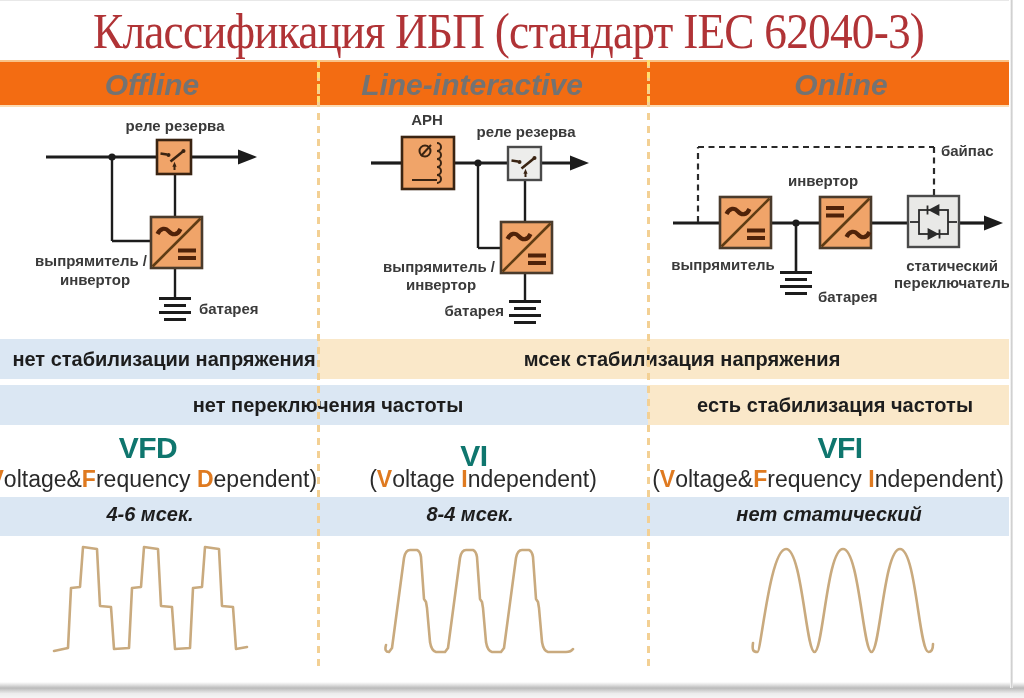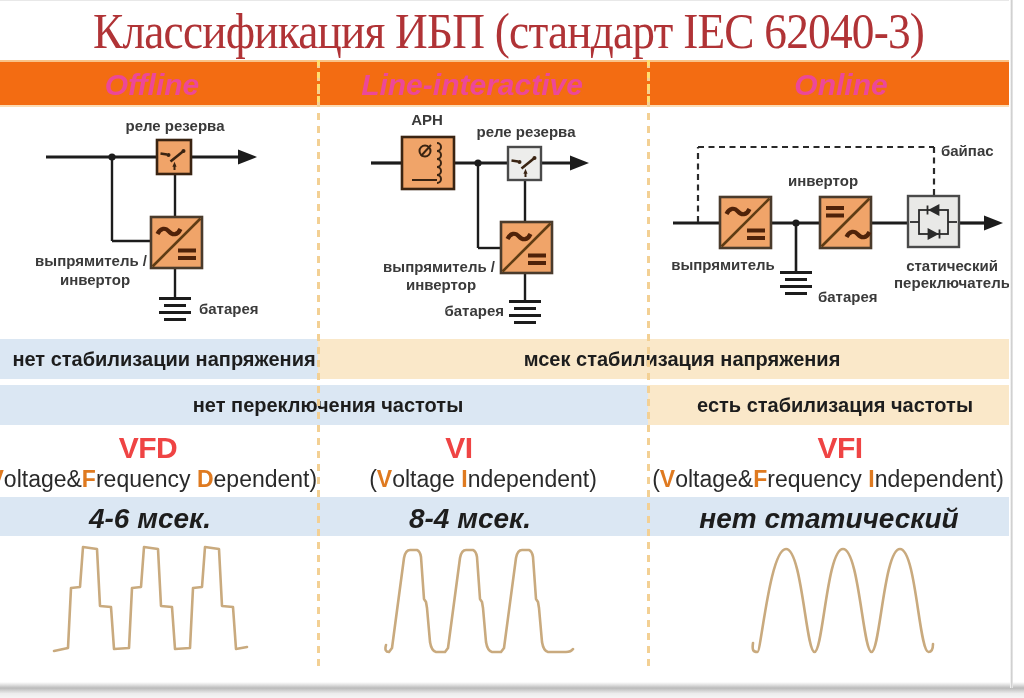--- a/index.html
+++ b/index.html
@@ -5,33 +5,33 @@
   html,body{margin:0;padding:0;}
   body{width:1024px;height:698px;position:relative;background:#ffffff;
        font-family:"Liberation Sans",sans-serif;overflow:hidden;}
   .abs{position:absolute;}
   .ctr{transform:translateX(-50%);white-space:nowrap;}
   #title{left:93px;top:2px;font-family:"Liberation Serif",serif;font-weight:normal;
          font-size:51px;color:#b03336;letter-spacing:-0.9px;transform:scaleX(0.889);
          transform-origin:0 0;white-space:nowrap;}
   #bar{left:0;top:60px;width:1009px;height:43px;background:#f36c12;
        border-top:2px solid #f9c288;border-bottom:2px solid #fbdcb4;box-sizing:content-box;}
-  .hdr{top:68px;color:#ec4899;font-style:italic;font-weight:bold;font-size:30px;}
+  .hdr{top:68px;color:#737373;font-style:italic;font-weight:bold;font-size:30px;}
   .sep{width:3px;top:61px;height:607px;
        background:repeating-linear-gradient(to bottom,#f3d094 0 7px,rgba(0,0,0,0) 7px 13px);}
   .sepbar{width:3px;top:60px;height:46px;
        background:repeating-linear-gradient(to bottom,#ffde70 0 6px,rgba(0,0,0,0) 6px 12px);}
   .band{left:0;height:40px;}
   .b-blue{background:#dbe7f3;}
   .b-peach{background:#fae8c9;}
   .btxt{font-weight:bold;font-size:20px;color:#1d1d1d;margin-left:8px;}
-  .vfd{top:431px;font-weight:bold;font-size:30px;letter-spacing:-0.5px;color:#ef4444;}
+  .vfd{top:431px;font-weight:bold;font-size:30px;letter-spacing:-0.5px;color:#0f766e;}
   .sub{top:466px;font-size:23px;color:#2a2a2a;}
   .sub b{color:#df7a20;}
-  .ms{top:503px;font-weight:bold;font-style:italic;font-size:28px;color:#1d1d1d;}
+  .ms{top:503px;font-weight:bold;font-style:italic;font-size:20px;color:#1d1d1d;}
   #shadow{left:0;top:682px;width:1024px;height:16px;
      background:linear-gradient(to bottom,#ffffff 0%,#e0e0e0 18%,#bababa 38%,#cfcfcf 52%,#ececec 72%,#f5f5f5 100%);}
   #rline{left:1010px;top:0;width:3px;height:688px;
      background:linear-gradient(to right,#ffffff,#cccccc 55%,#efefef);}
   #topline{left:0;top:0;width:1009px;height:1px;background:#e8e8e8;}
 </style>
 </head>
 <body>
   <div class="abs" id="topline"></div>
   <div class="abs" id="title">Классификация ИБП (стандарт IEC 62040-3)</div>
@@ -52,21 +52,21 @@
   <div class="abs ctr btxt" style="left:674px;top:348px;">мсек стабилизация напряжения</div>
   <div class="abs ctr btxt" style="left:320px;top:394px;">нет переключения частоты</div>
   <div class="abs ctr btxt" style="left:827px;top:394px;">есть стабилизация частоты</div>
 
   <div class="abs sep" style="left:317px;"></div>
   <div class="abs sep" style="left:647px;"></div>
   <div class="abs sepbar" style="left:317px;"></div>
   <div class="abs sepbar" style="left:647px;"></div>
 
   <div class="abs ctr vfd" style="left:148px;">VFD</div>
-  <div class="abs ctr vfd" style="left:459px;">VI</div>
+  <div class="abs ctr vfd" style="left:474px;margin-top:8px;">VI</div>
   <div class="abs ctr vfd" style="left:840px;">VFI</div>
   <div class="abs ctr sub" style="left:149px;">(<b>V</b>oltage&amp;<b>F</b>requency <b>D</b>ependent)</div>
   <div class="abs ctr sub" style="left:483px;">(<b>V</b>oltage <b>I</b>ndependent)</div>
   <div class="abs ctr sub" style="left:828px;">(<b>V</b>oltage&amp;<b>F</b>requency <b>I</b>ndependent)</div>
   <div class="abs ctr ms" style="left:150px;">4-6 мсек.</div>
   <div class="abs ctr ms" style="left:470px;">8-4 мсек.</div>
   <div class="abs ctr ms" style="left:829px;">нет статический</div>
 
   <svg class="abs" id="diag" style="left:0;top:0;" width="1009" height="340" viewBox="0 0 1009 340" font-family="Liberation Sans, sans-serif" font-weight="bold" font-size="15px">
     <defs>

